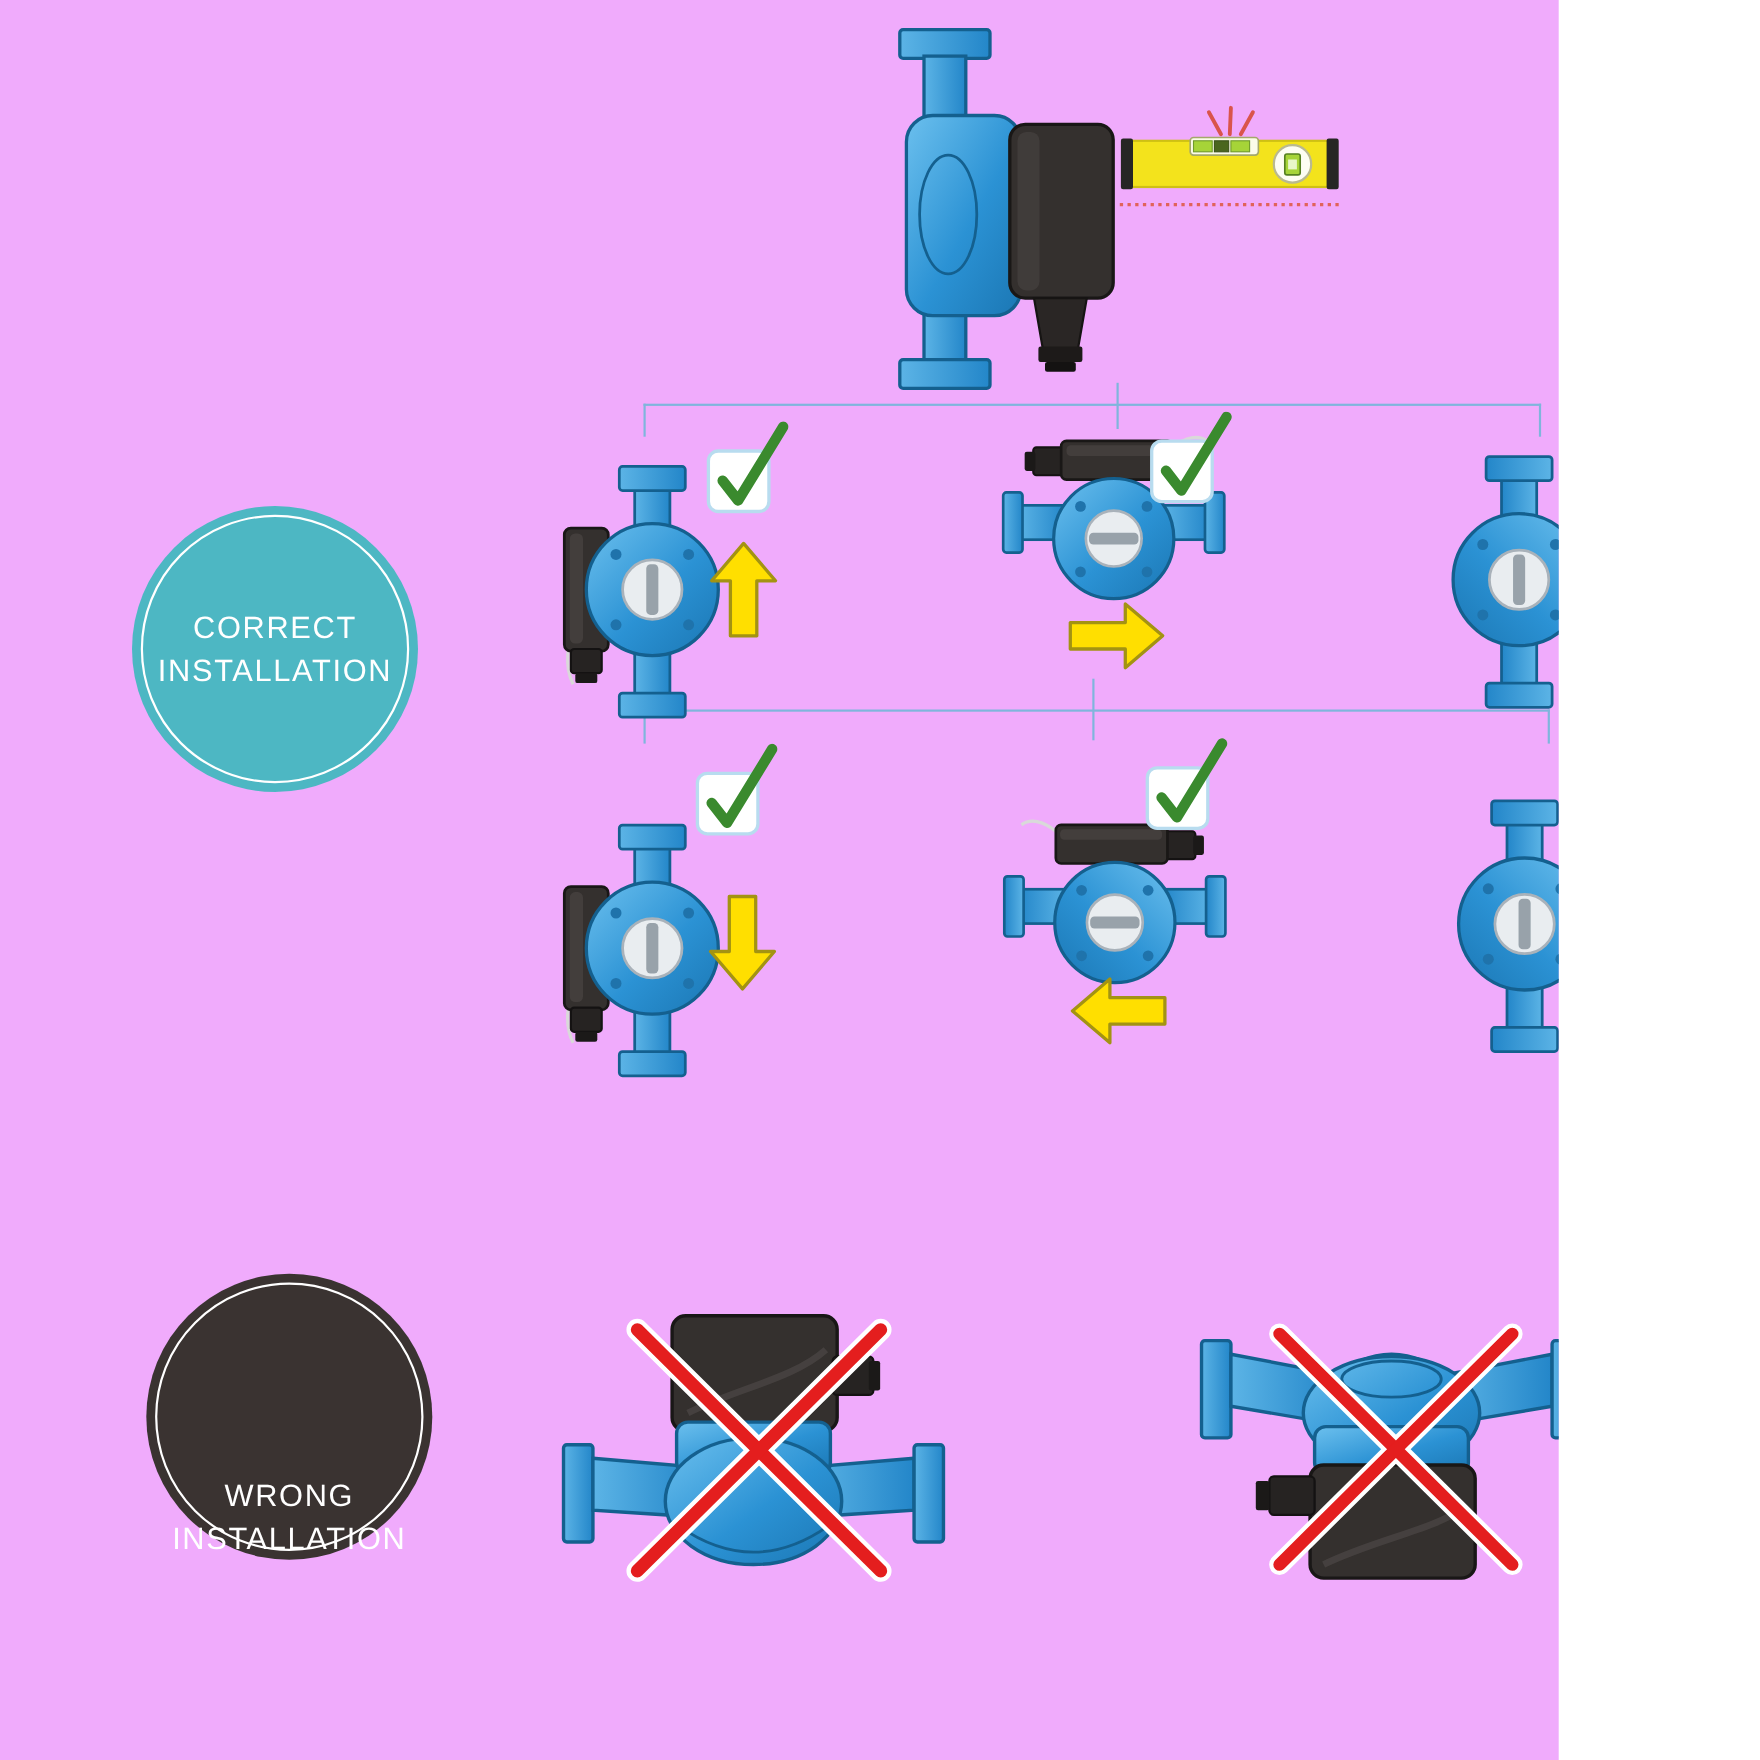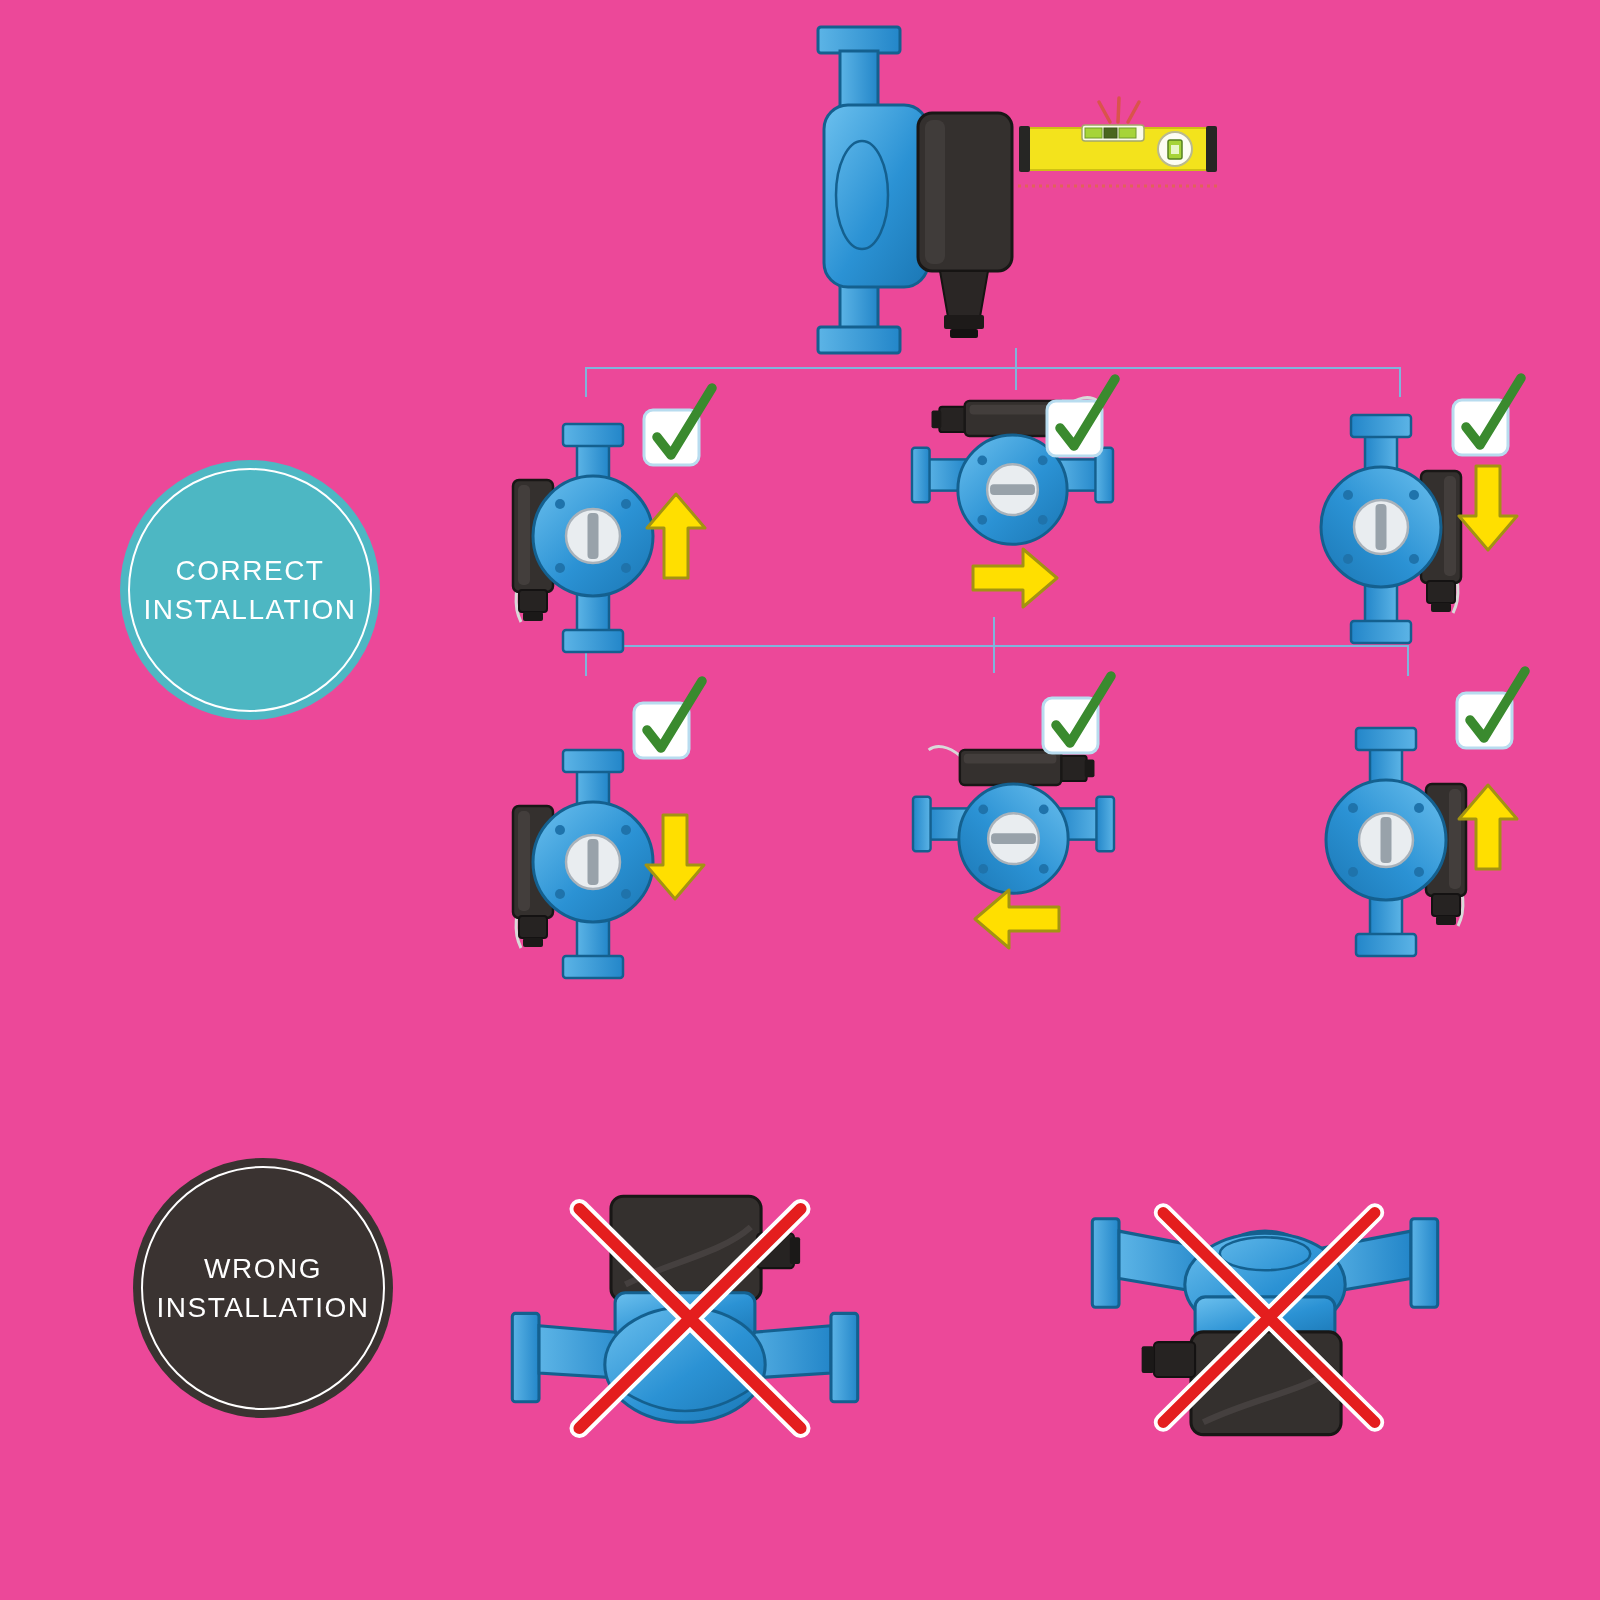--- a/index.html
+++ b/index.html
@@ -1,27 +1,27 @@
 <!DOCTYPE html>
 <html><head>
 <meta charset="utf-8">
 <style>
   * { margin:0; padding:0; box-sizing:border-box; }
   html,body { background:#ffffff; }
   body { width:1600px; height:1600px; font-family:"Liberation Sans", sans-serif; }
-  .canvas { position:relative; width:1600px; height:1600px; background:#ec4899; overflow:hidden; }
+  .canvas { position:relative; width:1417px; height:1600px; background:#f0abfc; overflow:hidden; }
   .abs { position:absolute; }
   svg { display:block; overflow:visible; }
 
   
   .badge { position:absolute; width:260px; height:260px; border-radius:50%;
            display:flex; align-items:center; justify-content:center; text-align:center; }
   .badge::after { content:""; position:absolute; inset:8px; border:2px solid #ffffff; border-radius:50%; pointer-events:none; }
   .badge-correct { left:120px; top:460px; background:#4db7c3; }
-  .badge-wrong   { left:133px; top:1158px; background:#3a3331; }
+  .badge-wrong   { left:133px; top:1158px; background:#3a3331;align-items:flex-end; }
   .badge-text { color:#ffffff; font-size:28px; letter-spacing:1.5px; line-height:1.4; font-weight:400; }
   .badge-text span { display:block; }
 
   
   .tline { position:absolute; background:#7fb5dc; }
 
   
   .rot90  { transform:rotate(90deg); }
   .rot180 { transform:rotate(180deg); }
   .rot270 { transform:rotate(-90deg); }

